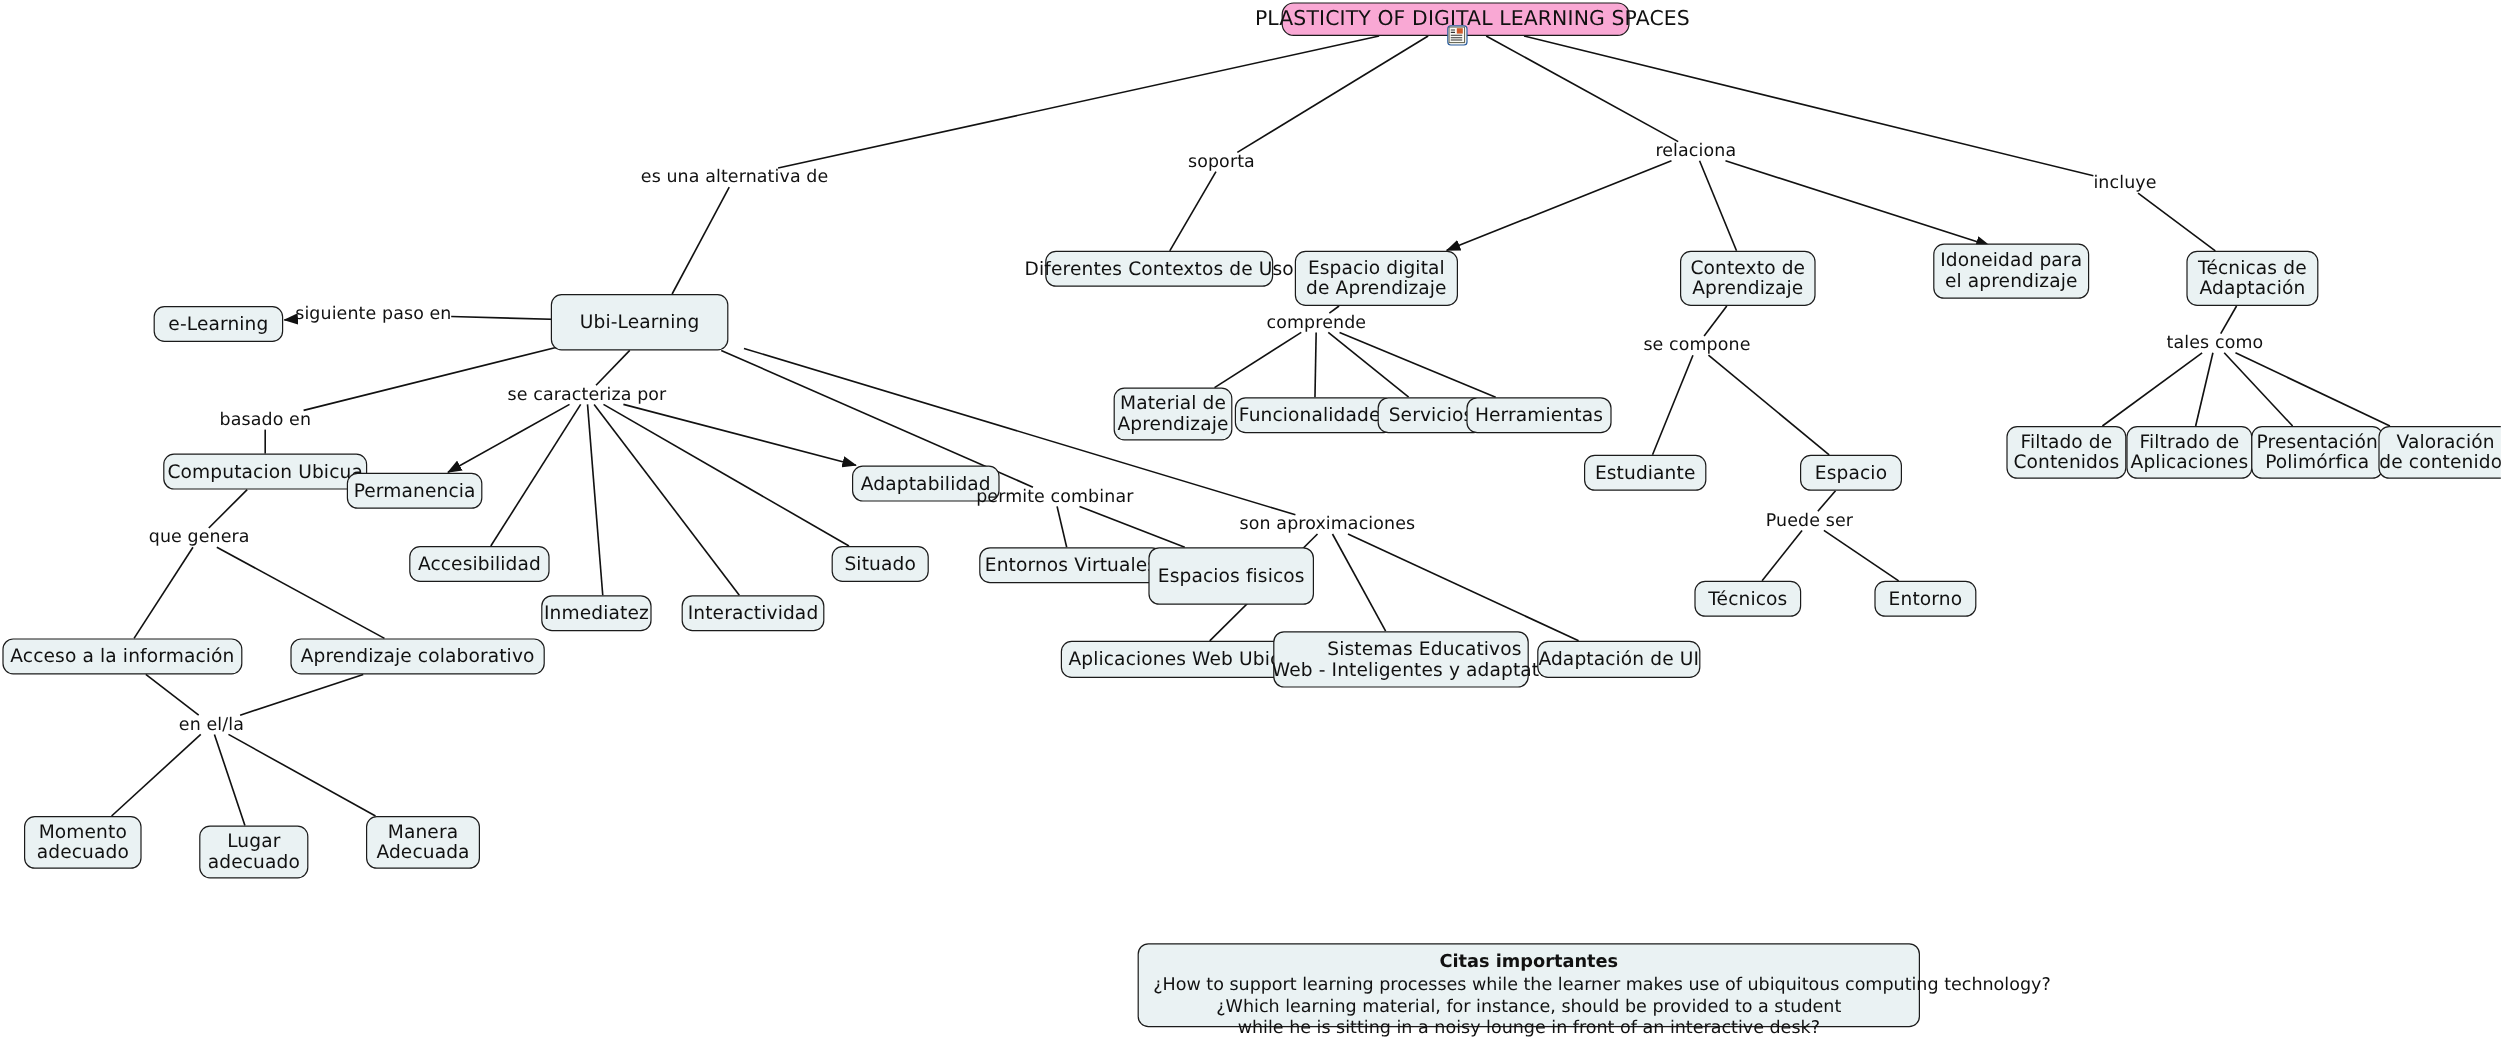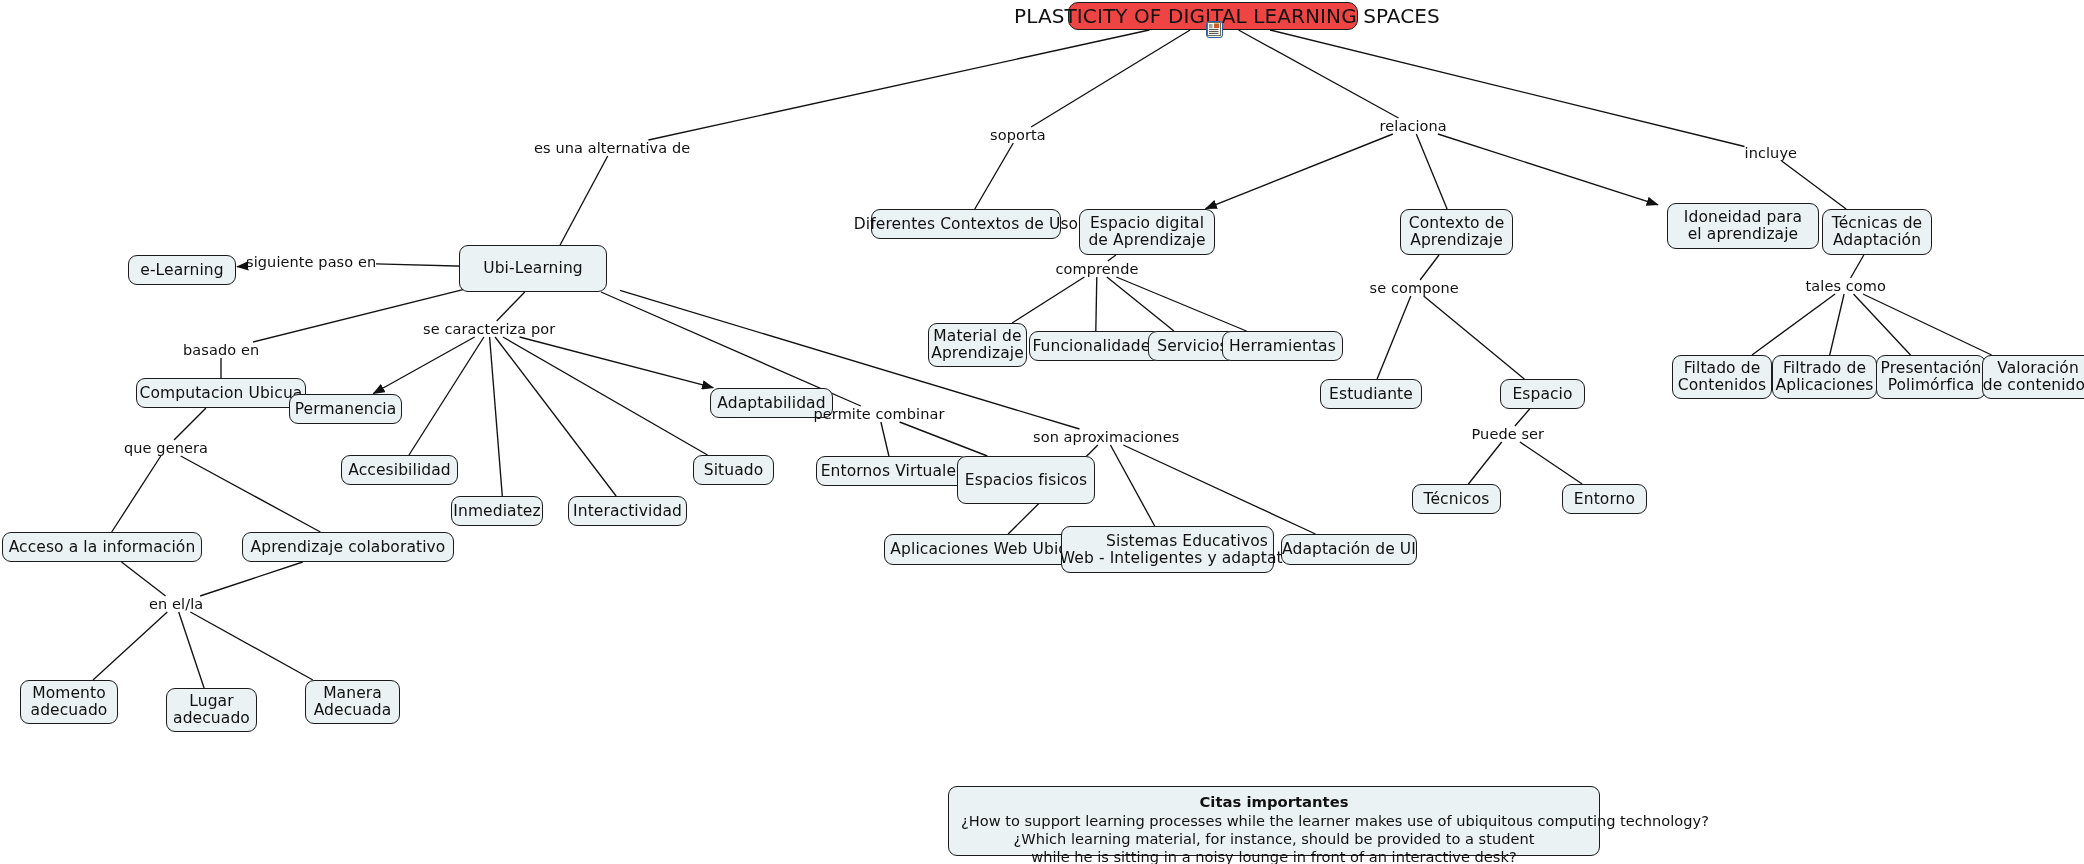--- a/index.html
+++ b/index.html
@@ -38,22 +38,22 @@
     text-align: center;
     color: #111111;
     font-size: 15.5px;
     line-height: 17px;
     padding: 2px 8px;
     white-space: pre;
     letter-spacing: 0.1px;
   }
   .node.root {
     border-radius: 10px;
-    font-size: 20px;
-    background: #ef4444;
+    font-size: 17px;
+    background: #f9a8d4;
     padding-left: 36px;
   }
   .linklabel {
     position: absolute;
     color: #111111;
     font-size: 14.5px;
     line-height: 16px;
     white-space: pre;
     text-align: center;
     background: transparent;
@@ -189,21 +189,21 @@
       <div class="node" style="left: 884px; top: 534px; width: 217px; height: 31px;">Aplicaciones Web Ubicuas</div>
       <div class="node" style="left: 1061px; top: 526px; width: 213px; height: 47px; padding-left: 47px;">Sistemas Educativos
 Web - Inteligentes y adaptativos</div>
       <div class="node" style="left: 1281px; top: 534px; width: 136px; height: 31px;">Adaptación de UI</div>
       <div class="node" style="left: 1400px; top: 209px; width: 113px; height: 46px;">Contexto de
 Aprendizaje</div>
       <div class="node" style="left: 1320px; top: 379px; width: 102px; height: 30px;">Estudiante</div>
       <div class="node" style="left: 1500px; top: 379px; width: 85px; height: 30px;">Espacio</div>
       <div class="node" style="left: 1412px; top: 484px; width: 89px; height: 30px;">Técnicos</div>
       <div class="node" style="left: 1562px; top: 484px; width: 85px; height: 30px;">Entorno</div>
-      <div class="node" style="left: 1667px; top: 203px; width: 152px; height: 46px;">Idoneidad para
+      <div class="node" style="left: 1611px; top: 203px; width: 130px; height: 46px;">Idoneidad para
 el aprendizaje</div>
       <div class="node" style="left: 1822px; top: 209px; width: 110px; height: 46px;">Técnicas de
 Adaptación</div>
       <div class="node" style="left: 1672px; top: 355px; width: 100px; height: 44px;">Filtado de
 Contenidos</div>
       <div class="node" style="left: 1772px; top: 355px; width: 105px; height: 44px;">Filtrado de
 Aplicaciones</div>
       <div class="node" style="left: 1876px; top: 355px; width: 110px; height: 44px;">Presentación
 Polimórfica</div>
       <div class="node" style="left: 1982px; top: 355px; width: 112px; height: 44px;">Valoración

